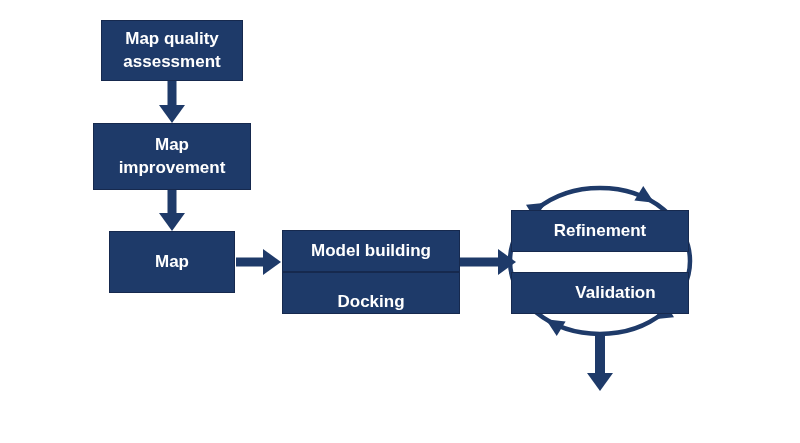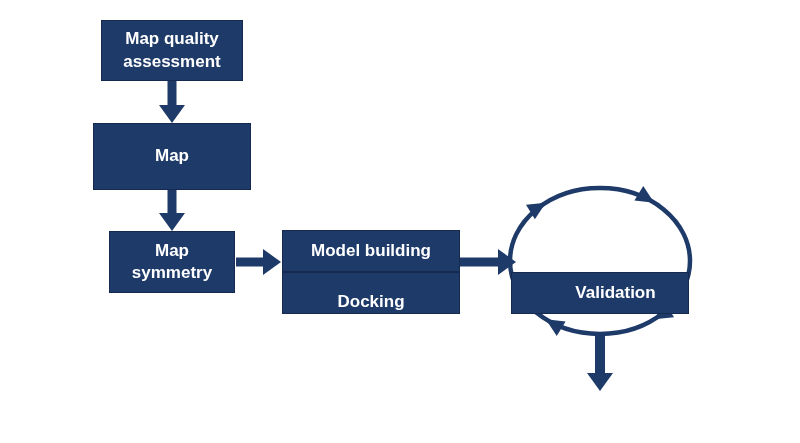--- a/index.html
+++ b/index.html
@@ -67,34 +67,37 @@
     </g>
   </svg>
 
   <div class="node" style="left:101px; top:20px; width:142px; height:61px;">
     <span>Map quality</span>
     <span>assessment</span>
   </div>
 
   <div class="node" style="left:93px; top:123px; width:158px; height:67px;">
     <span>Map</span>
+    <span>improvement</span>
   </div>
 
   <div class="node" style="left:109px; top:231px; width:126px; height:62px;">
     <span>Map</span>
-    <span>symmetry</span>
   </div>
 
   <div class="node" style="left:282px; top:210px; width:178px; height:42px;margin-top:20px;">
     <span>Model building</span>
   </div>
 
   <div class="node" style="left:282px; top:272px; width:178px; height:42px;justify-content:flex-end;">
     <span>Docking</span>
   </div>
 
+  <div class="node" style="left:511px; top:210px; width:178px; height:42px;">
+    <span>Refinement</span>
+  </div>
 
   <div class="node" style="left:511px; top:272px; width:178px; height:42px;padding-left:31px;">
     <span>Validation</span>
   </div>
 
 
 </div>
 
 </body></html>

